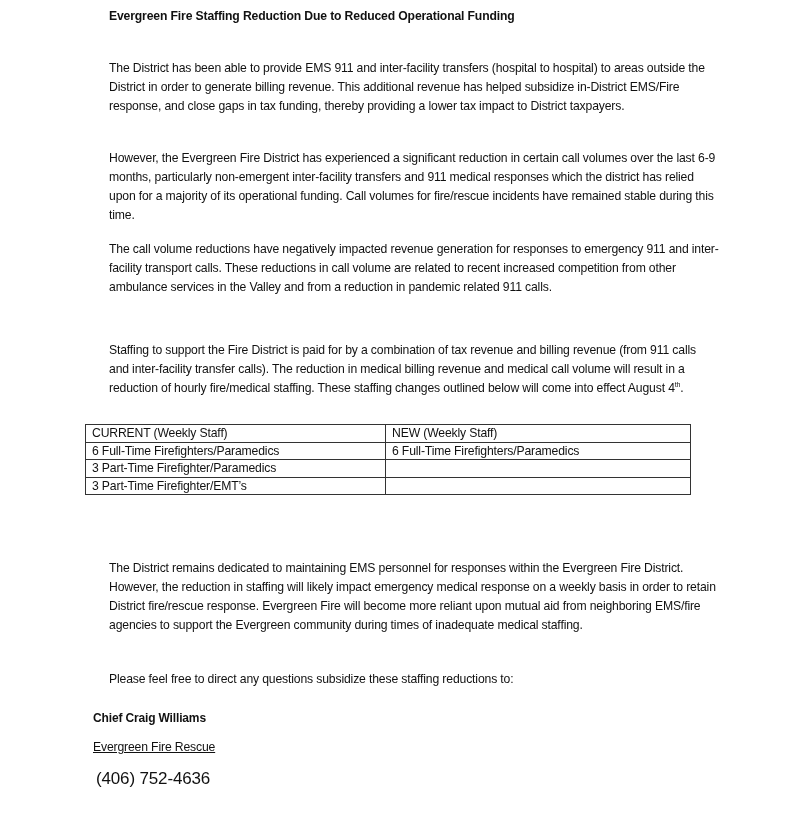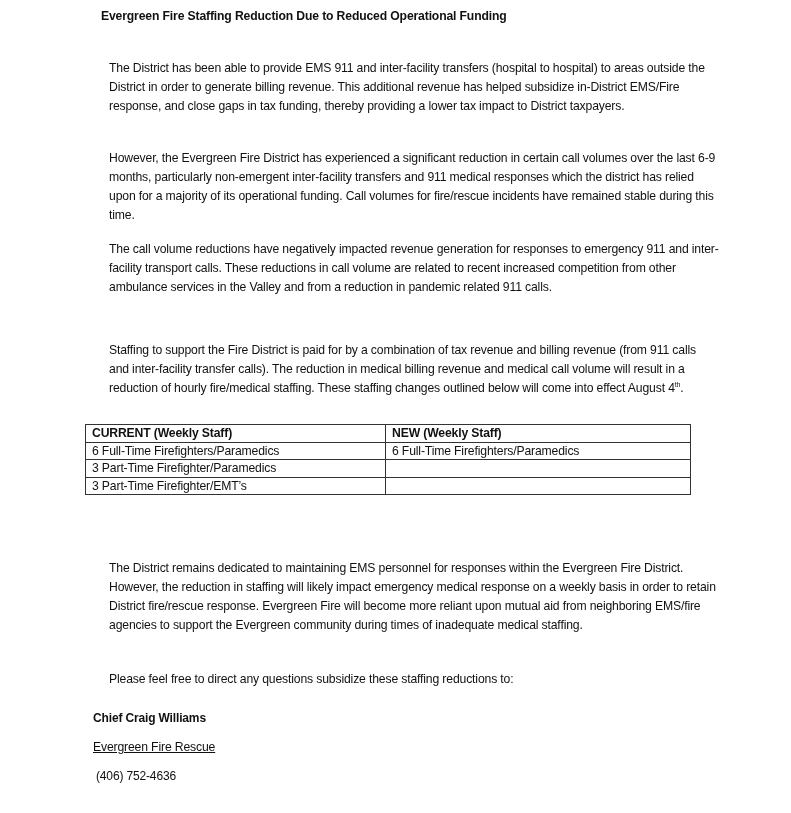--- a/index.html
+++ b/index.html
@@ -2,42 +2,42 @@
 <html><head>
 <meta charset="utf-8">
 <style>
   html, body { margin: 0; padding: 0; background: #ffffff; }
   body {
     width: 791px; height: 813px; overflow: hidden; position: relative;
     font-family: "Liberation Sans", sans-serif; color: #111111;
   }
   .doc { position: absolute; left: 93px; top: 0; width: 610px; }
   .line-block { font-size: 12.2px; line-height: 18.9px; letter-spacing: -0.15px; }
-  .title { position: absolute; top: 9px; left: 8px; font-weight: bold; font-size: 12.2px; letter-spacing: -0.15px; white-space: nowrap; }
+  .title { position: absolute; top: 9px; left: 16px; font-weight: bold; font-size: 12.2px; letter-spacing: -0.15px; white-space: nowrap; }
   .para { position: absolute; left: 0; width: 610px; margin: 16px; }
   .p1 { top: 43px; }
   .p2 { top: 133px; }
   .p3 { top: 224px; }
   .p4 { top: 325px; }
   sup { font-size: 7px; line-height: 0; vertical-align: 5px; }
   table.staff {
     position: absolute; left: -8px; top: 424px; width: 606px;
     border-collapse: collapse; font-size: 12.2px; letter-spacing: -0.15px;
   }
   table.staff td {
     border: 1px solid #333333; height: 16.5px; padding: 0 0 0 6px;
     vertical-align: middle; line-height: 16px; white-space: nowrap;
   }
   table.staff td.c1 { width: 293px; }
-  table.staff tr.head td { font-weight: bold; }
+  table.staff tr.head td { font-weight: normal; }
   .p5 { top: 543px; }
   .p6 { top: 654px; }
   .sig-name { position: absolute; top: 711px; left: 0; font-weight: bold; font-size: 12px; letter-spacing: -0.15px; }
   .sig-org { position: absolute; top: 740px; left: 0; font-size: 12.2px; letter-spacing: -0.15px; text-decoration: underline; }
-  .sig-phone { position: absolute; top: 769px; left: 3px; font-size: 12px; letter-spacing: -0.15px; }
+  .sig-phone { position: absolute; top: 769px; left: 3px; font-size: 17px; letter-spacing: -0.15px; }
 </style>
 </head>
 <body>
 
 <div class="doc">
   <div class="title">Evergreen Fire Staffing Reduction Due to Reduced Operational Funding</div>
 
   <p class="para p1 line-block">The District has been able to provide EMS 911 and inter-facility transfers (hospital to hospital) to areas outside the District in order to generate billing revenue. This additional revenue has helped subsidize in-District EMS/Fire response, and close gaps in tax funding, thereby providing a lower tax impact to District taxpayers.</p>
   <p class="para p2 line-block">However, the Evergreen Fire District has experienced a significant reduction in certain call volumes over the last 6-9 months, particularly non-emergent inter-facility transfers and 911 medical responses which the district has relied upon for a majority of its operational funding. Call volumes for fire/rescue incidents have remained stable during this time.</p>
   <p class="para p3 line-block">The call volume reductions have negatively impacted revenue generation for responses to emergency 911 and inter-facility transport calls. These reductions in call volume are related to recent increased competition from other ambulance services in the Valley and from a reduction in pandemic related 911 calls.</p>

